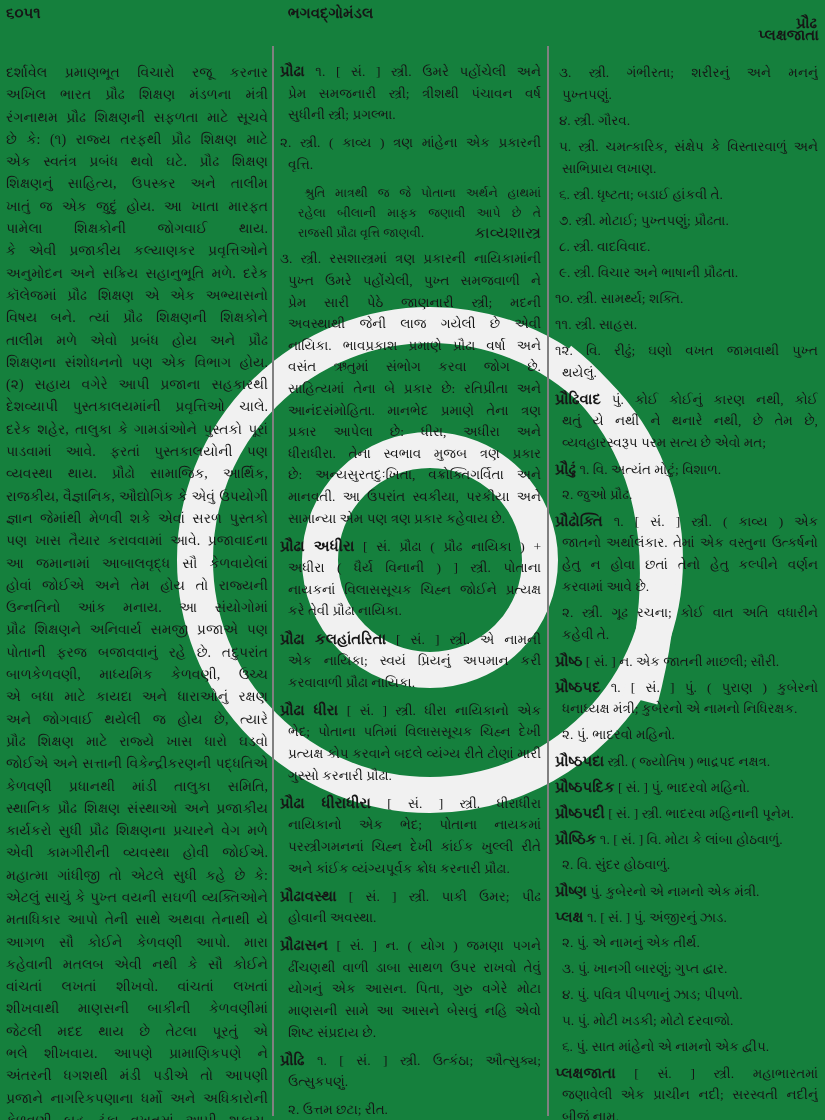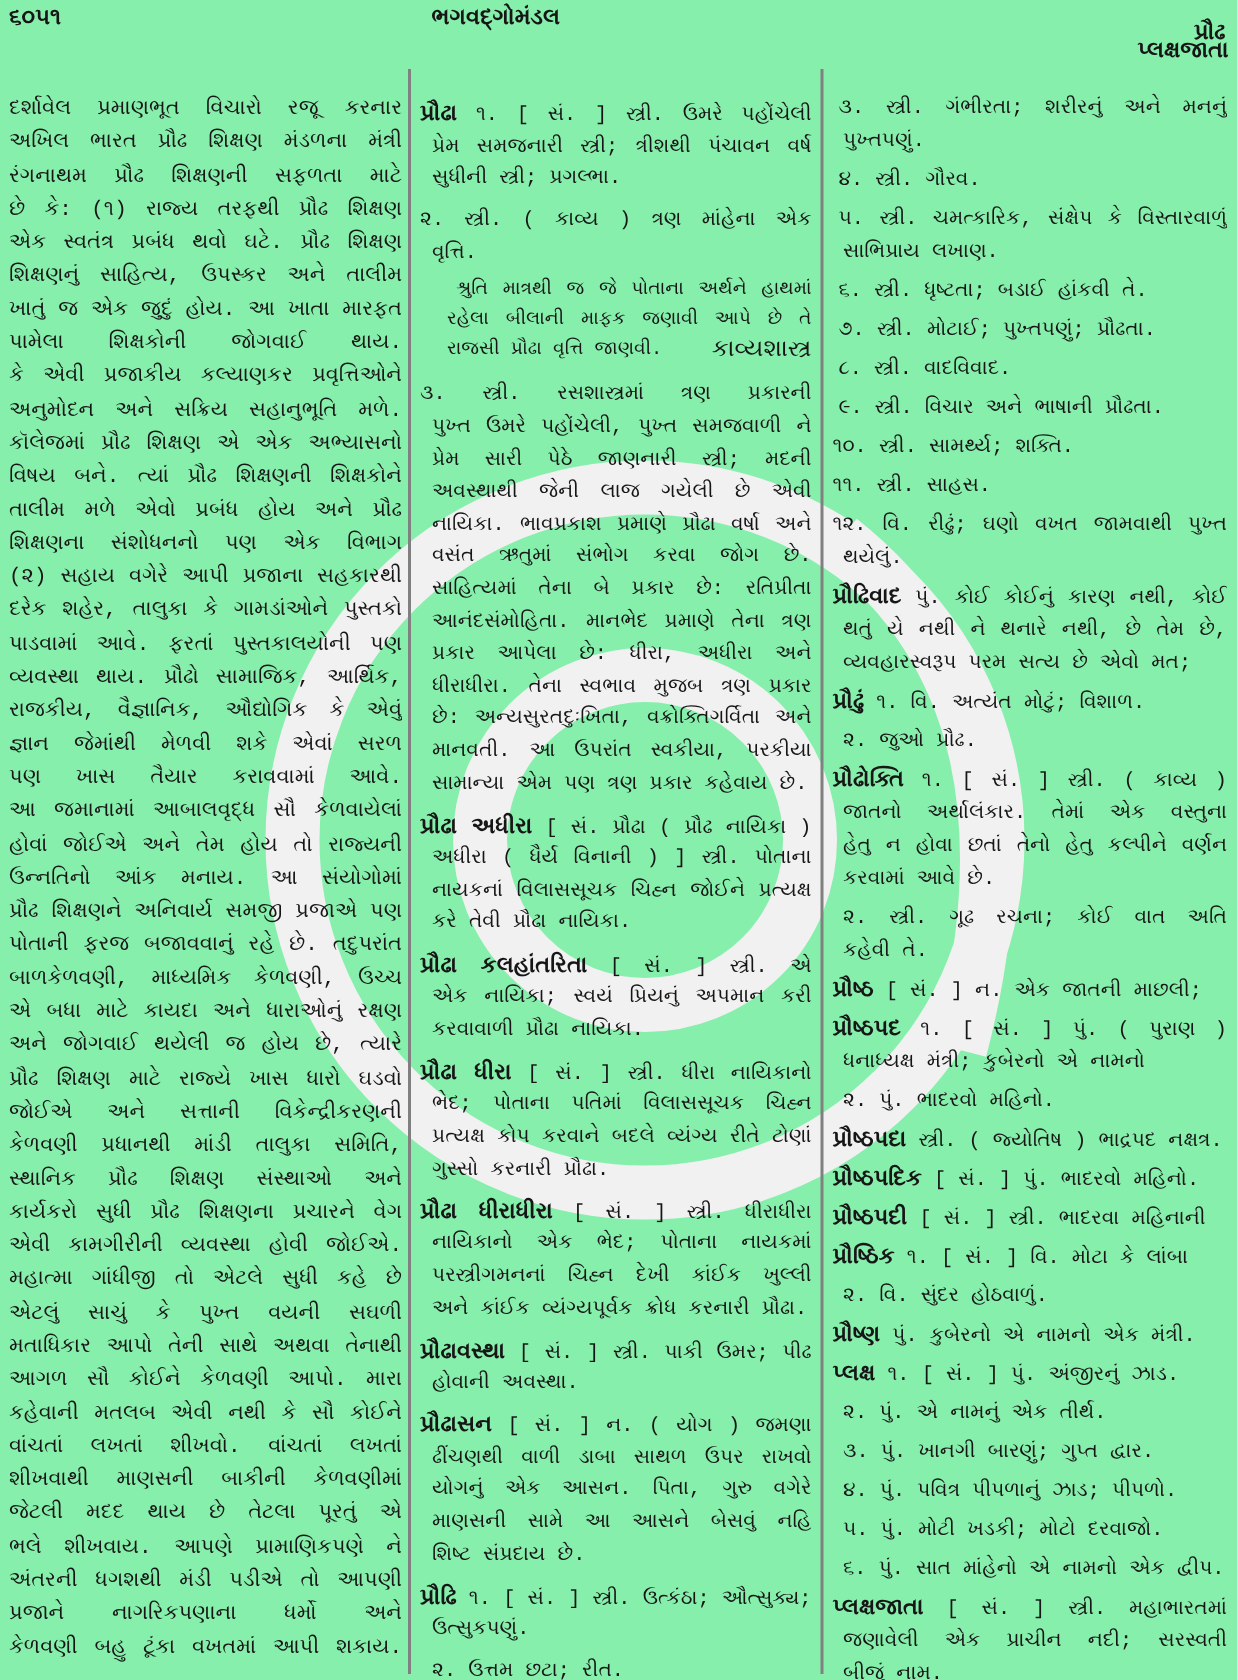--- a/index.html
+++ b/index.html
@@ -1,32 +1,32 @@
 <!DOCTYPE html>
 <html><head>
 <meta charset="utf-8">
 <style>
   html,body{margin:0;padding:0;background:#ffffff;}
-  .page{position:relative;width:825px;height:1120px;overflow:hidden;background:#86efac;color:#161616;font-family:Liberation Mono, monospace;}
+  .page{position:relative;width:825px;height:1120px;overflow:hidden;background:#15803d;color:#161616;font-family:Liberation Serif, serif;}
   .wm{position:absolute;left:0;top:0;width:825px;height:1120px;pointer-events:none;}
   .hdr{position:absolute;font-weight:bold;font-size:15px;line-height:20px;white-space:nowrap;}
   .pno{left:6px;top:3px;}
   .ttl{left:0;width:661px;text-align:center;top:3px;}
   .fw{right:8px;top:13px;}
   .lw{right:6px;top:25px;}
   .col{position:absolute;top:62px;}
   .col1{left:6px;width:262px;font-size:14px;}
   .col2{left:280px;width:261px;font-size:13.5px;}
   .col3{left:555px;width:263px;font-size:13.5px;}
   .vdiv{position:absolute;top:46px;width:2px;height:1070px;background:#808080;}
   .d1{left:272px;}
   .d2{left:547px;}
   .ln{overflow:hidden;}
   .col1 .ln{height:22.3px;line-height:22.3px;}
-  .col2 .ln{height:21.6px;line-height:29px;}
+  .col2 .ln{height:21.6px;line-height:19px;}
   .col3 .ln{height:22px;line-height:22px;}
   .j{text-align:justify;text-align-last:justify;}
   .col2 .para+.para{margin-top:6.5px;}
   .col3 .para+.para{margin-top:4px;}
   .col2 .c{padding-left:8px;}
   .col3 .c{padding-left:7px;}
   .col3 .s{padding-left:4px;}
   .hw{font-weight:bold;font-size:15px;}
   .quote{padding-left:18px;font-size:12.5px;}
   .quote .ln{height:20px;line-height:20px;}
@@ -64,20 +64,21 @@
     <div class="ln j">શિક્ષણનું સાહિત્ય, ઉપસ્કર અને તાલીમ</div>
     <div class="ln j">ખાતું જ એક જુદું હોય. આ ખાતા મારફત</div>
     <div class="ln j">પામેલા શિક્ષકોની જોગવાઈ થાય. અભ્યાસવર્તુળો</div>
     <div class="ln j">કે એવી પ્રજાકીય કલ્યાણકર પ્રવૃત્તિઓને રાજ્યનાં</div>
     <div class="ln j">અનુમોદન અને સક્રિય સહાનુભૂતિ મળે. દરેક</div>
     <div class="ln j">કૉલેજમાં પ્રૌઢ શિક્ષણ એ એક અભ્યાસનો</div>
     <div class="ln j">વિષય બને. ત્યાં પ્રૌઢ શિક્ષણની શિક્ષકોને</div>
     <div class="ln j">તાલીમ મળે એવો પ્રબંધ હોય અને પ્રૌઢ</div>
     <div class="ln j">શિક્ષણના સંશોધનનો પણ એક વિભાગ હોય.</div>
     <div class="ln j">(૨) સહાય વગેરે આપી પ્રજાના સહકારથી</div>
+    <div class="ln j">દેશવ્યાપી પુસ્તકાલયમાંની પ્રવૃત્તિઓ ચાલે.</div>
     <div class="ln j">દરેક શહેર, તાલુકા કે ગામડાંઓને પુસ્તકો પૂરાં</div>
     <div class="ln j">પાડવામાં આવે. ફરતાં પુસ્તકાલયોની પણ</div>
     <div class="ln j">વ્યવસ્થા થાય. પ્રૌઢો સામાજિક, આર્થિક,</div>
     <div class="ln j">રાજકીય, વૈજ્ઞાનિક, ઔદ્યોગિક કે એવું ઉપયોગી</div>
     <div class="ln j">જ્ઞાન જેમાંથી મેળવી શકે એવાં સરળ પુસ્તકો</div>
     <div class="ln j">પણ ખાસ તૈયાર કરાવવામાં આવે. પ્રજાવાદના</div>
     <div class="ln j">આ જમાનામાં આબાલવૃદ્ધ સૌ કેળવાયેલાં</div>
     <div class="ln j">હોવાં જોઈએ અને તેમ હોય તો રાજ્યની</div>
     <div class="ln j">ઉન્નતિનો આંક મનાય. આ સંયોગોમાં</div>
     <div class="ln j">પ્રૌઢ શિક્ષણને અનિવાર્ય સમજી પ્રજાએ પણ</div>

